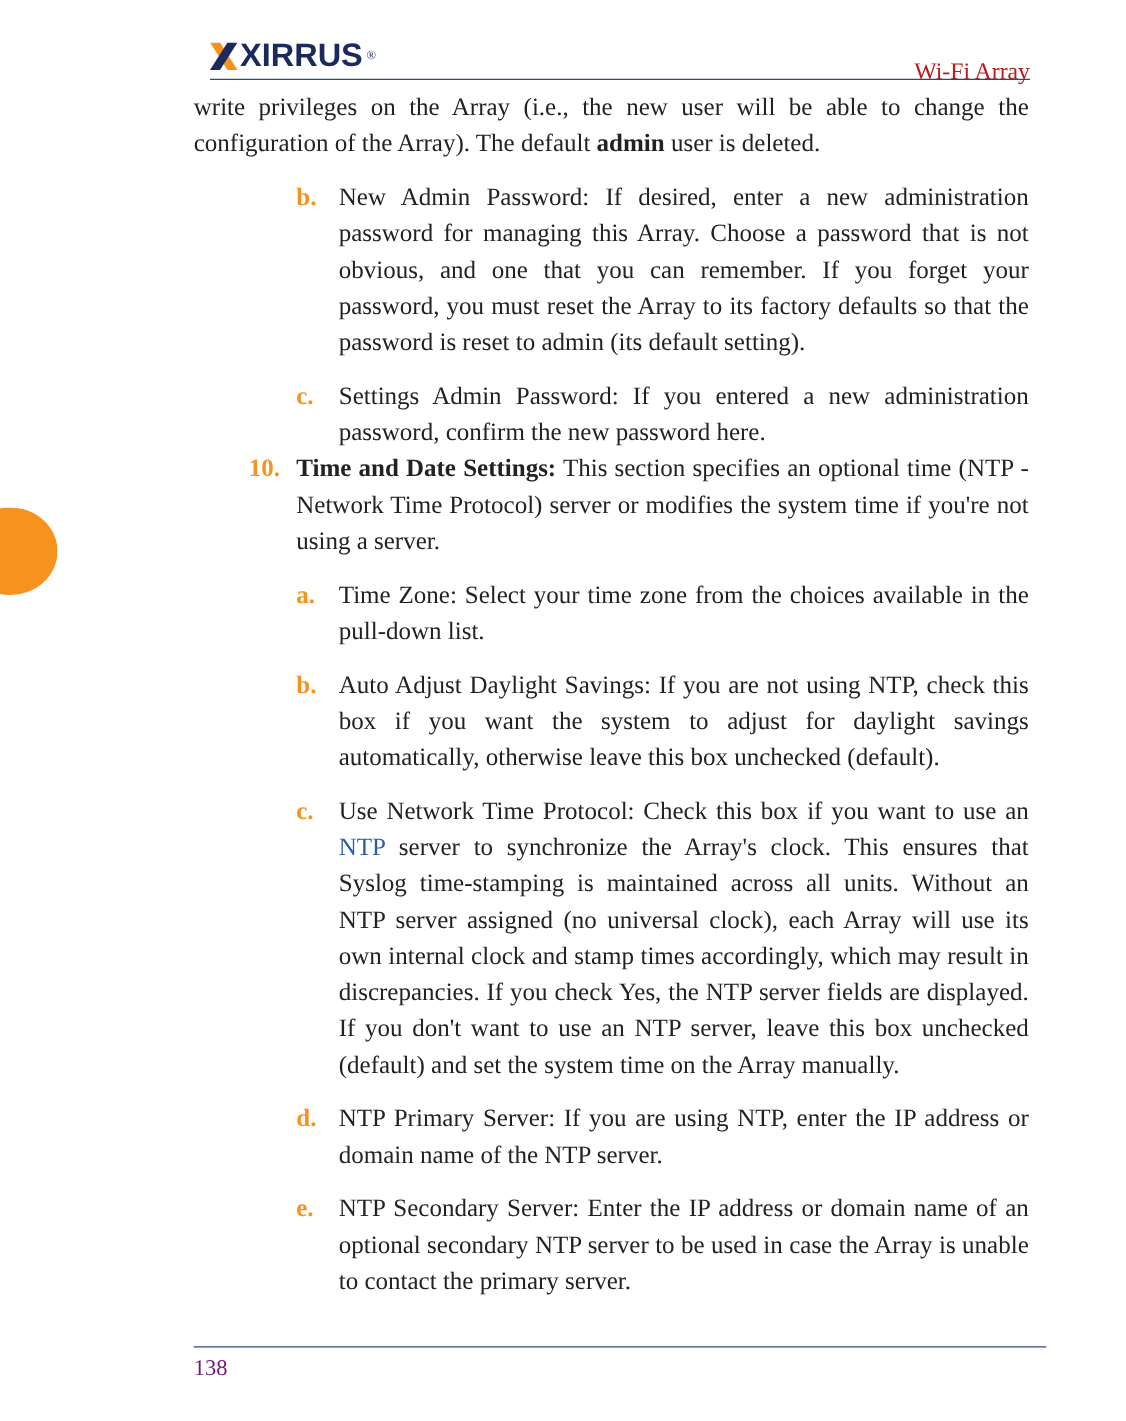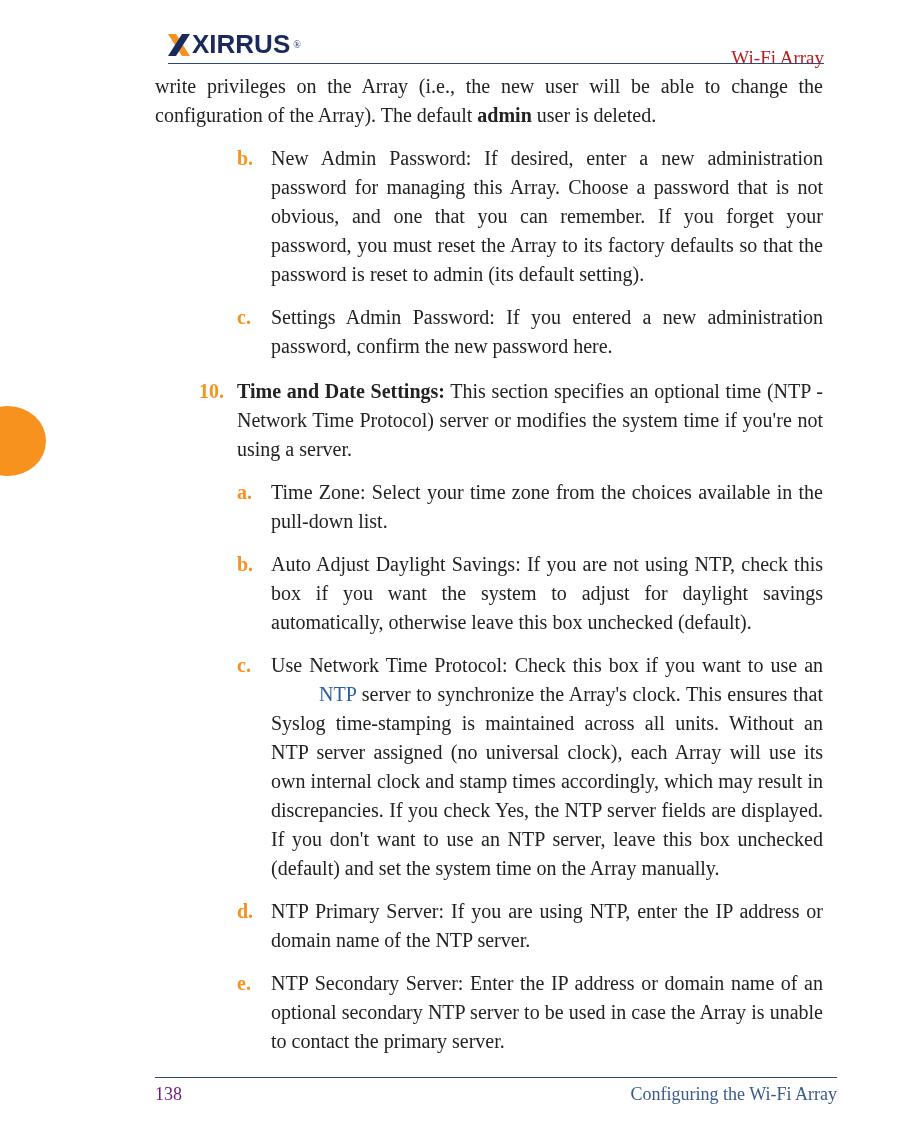--- a/index.html
+++ b/index.html
@@ -117,37 +117,36 @@
     left: 0;
     top: 0;
     width: 28px;
     color: #f7921e;
     font-weight: bold;
     text-align: left;
   }
   .sub-item .term { font-weight: normal; }
 
   .num-item {
-    margin-top: 16px;
     margin-left: 44px;
     position: relative;
     padding-left: 38px;
     text-align: justify;
     box-sizing: border-box;
   }
   .num-item .marker {
     position: absolute;
     left: 0;
     top: 0;
     color: #f7921e;
     font-weight: bold;
   }
   .num-item .term { font-weight: bold; }
 
-  .link { color: #2b5fa5; margin-left: 48px; }
+  .link { color: #2b5fa5; }
 
   
   .footer {
     position: absolute;
     left: 155px;
     right: 58px;
     bottom: 32px;
   }
   .footer-rule {
     border-top: 1px solid #2b4a7a;
@@ -230,17 +229,16 @@
       <span class="marker">e.</span>
       <span class="term">NTP Secondary Server</span><span>: Enter the IP address or domain name of an optional secondary NTP server to be used in case the Array is unable to contact the primary server.</span>
     </div>
 
   </div>
 
   <div class="footer">
     <div class="footer-rule"></div>
     <div class="footer-row">
       <span class="pagenum">138</span>
-      <span>Configuring the Wi-Fi Array</span>
     </div>
   </div>
 
 </div>
 
 </body></html>

